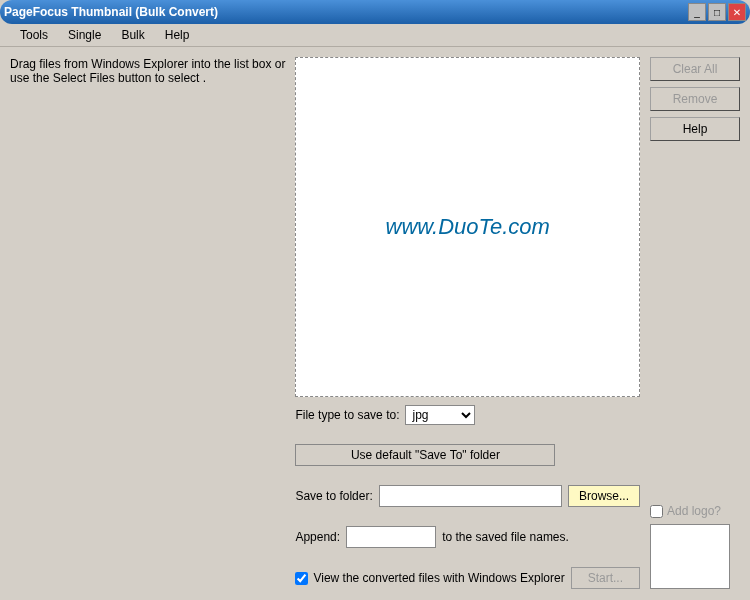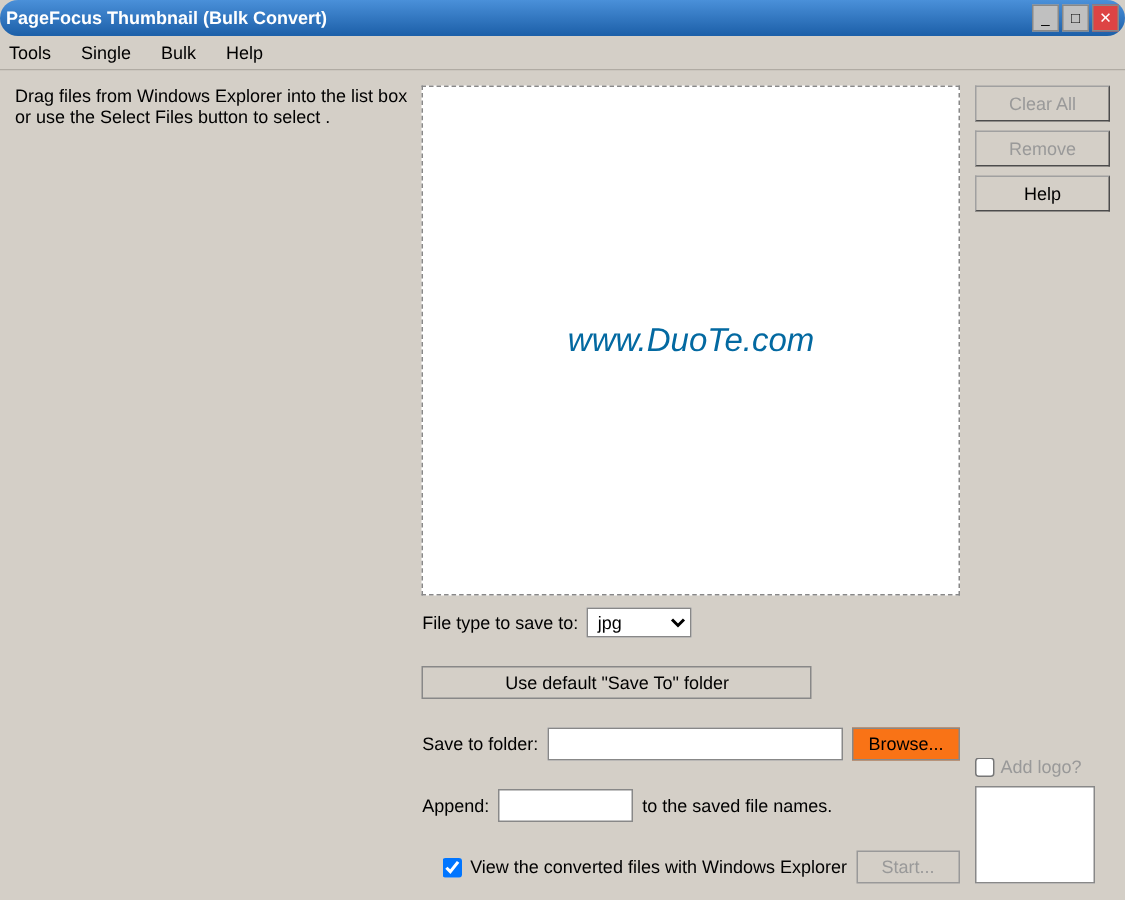--- a/index.html
+++ b/index.html
@@ -44,21 +44,21 @@
       cursor: pointer;
       color: black;
     }
     .title-bar-btn.close { background: #d44; color: white; }
 
     
     .menu-bar {
       background: #d4cfc7;
       border-bottom: 1px solid #b0aba3;
       display: flex;
-      padding: 2px 0;
+      padding: 2px 14px;
       gap: 8px;
     }
     .menu-item {
       padding: 2px 6px;
       cursor: pointer;
       font-size: 12px;
       color: #000;
     }
 
     
@@ -150,41 +150,40 @@
       flex: 1;
       border: 1px solid #888;
       padding: 2px 4px;
       font-size: 12px;
       background: white;
       height: 22px;
       max-width: 300px;
     }
 
     .browse-btn {
-      background: #f97316;
+      background: #fef9c3;
       border: 1px solid #888;
       padding: 3px 10px;
       font-size: 12px;
       cursor: pointer;
     }
 
     .append-input {
       border: 1px solid #888;
       padding: 2px 4px;
       font-size: 12px;
       background: white;
       height: 22px;
       width: 90px;
     }
 
     .checkbox-row {
       display: flex;
       align-items: center;
       gap: 5px;
-      margin-left: 14px;
     }
 
     .start-btn {
       background: #d4cfc7;
       border: 1px solid #999;
       padding: 3px 16px;
       font-size: 12px;
       cursor: pointer;
       color: #999;
     }

